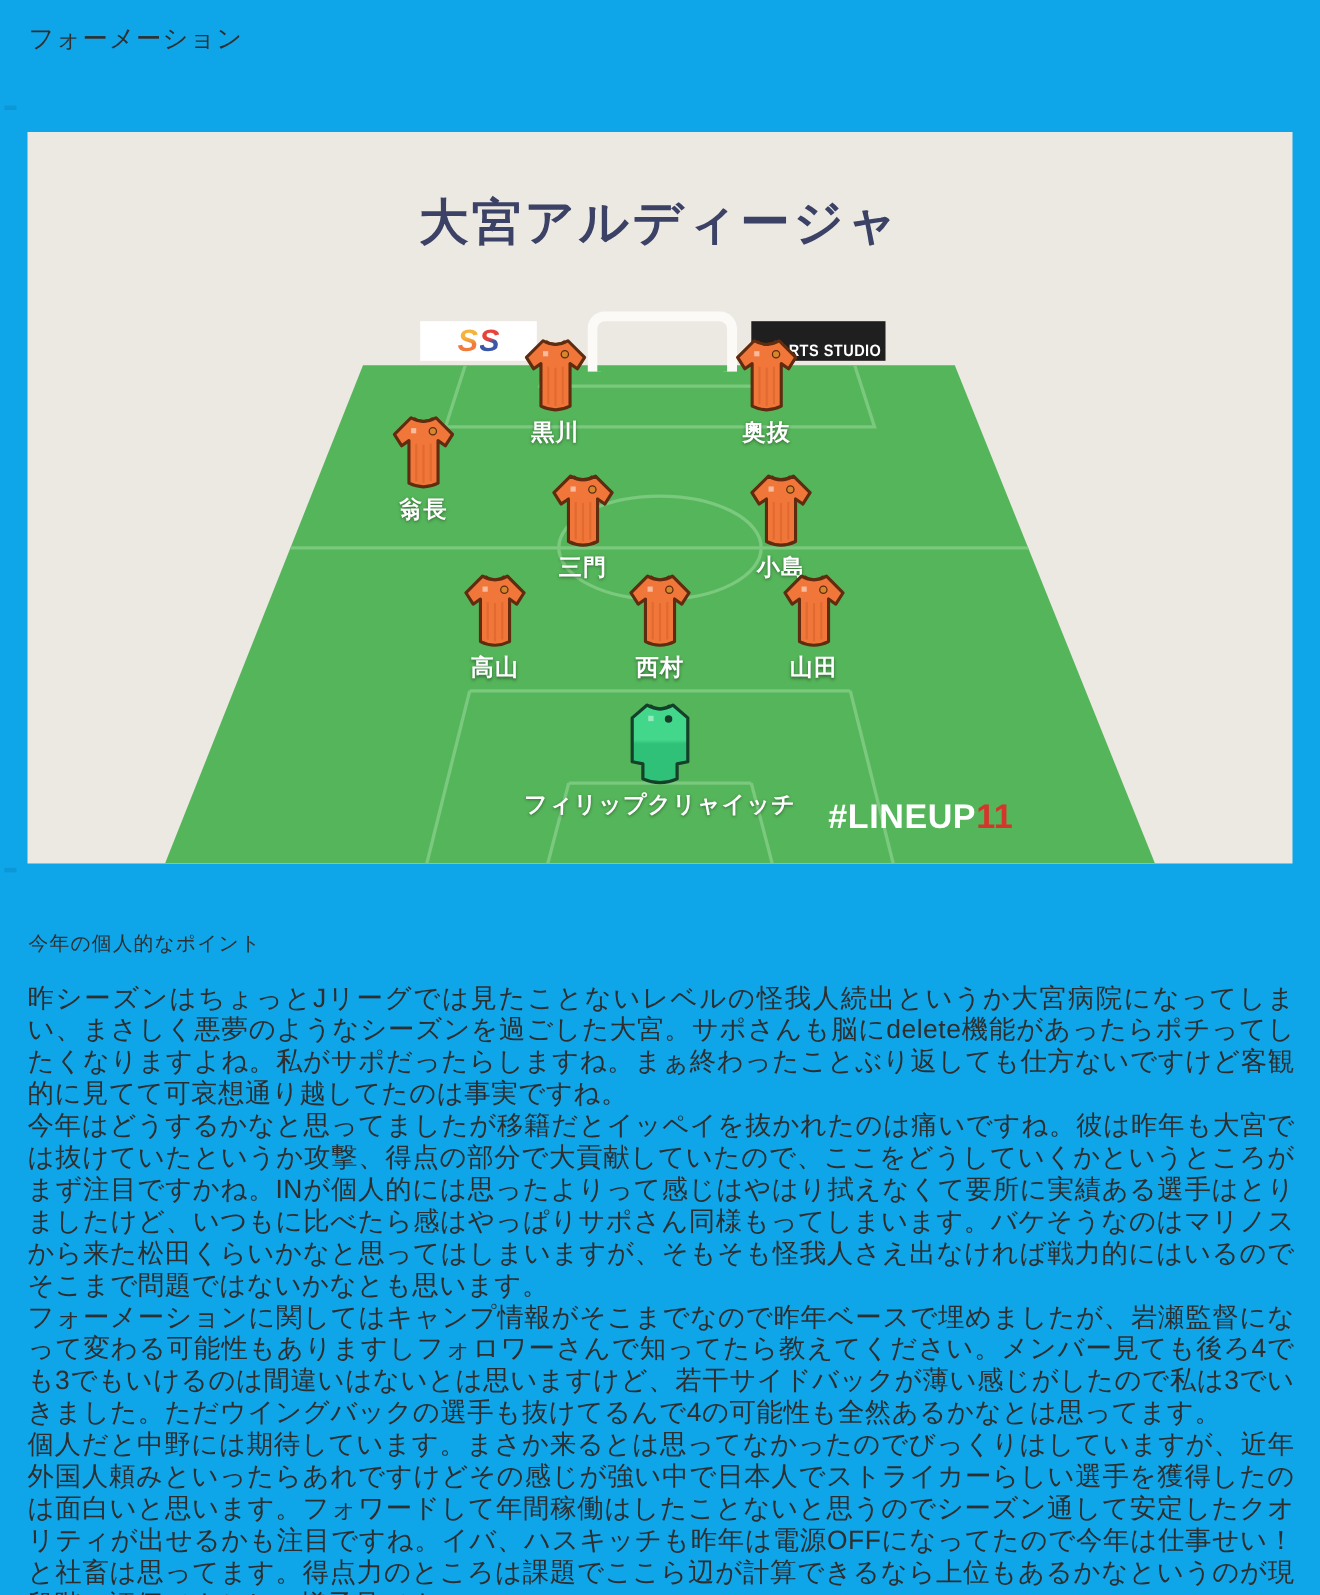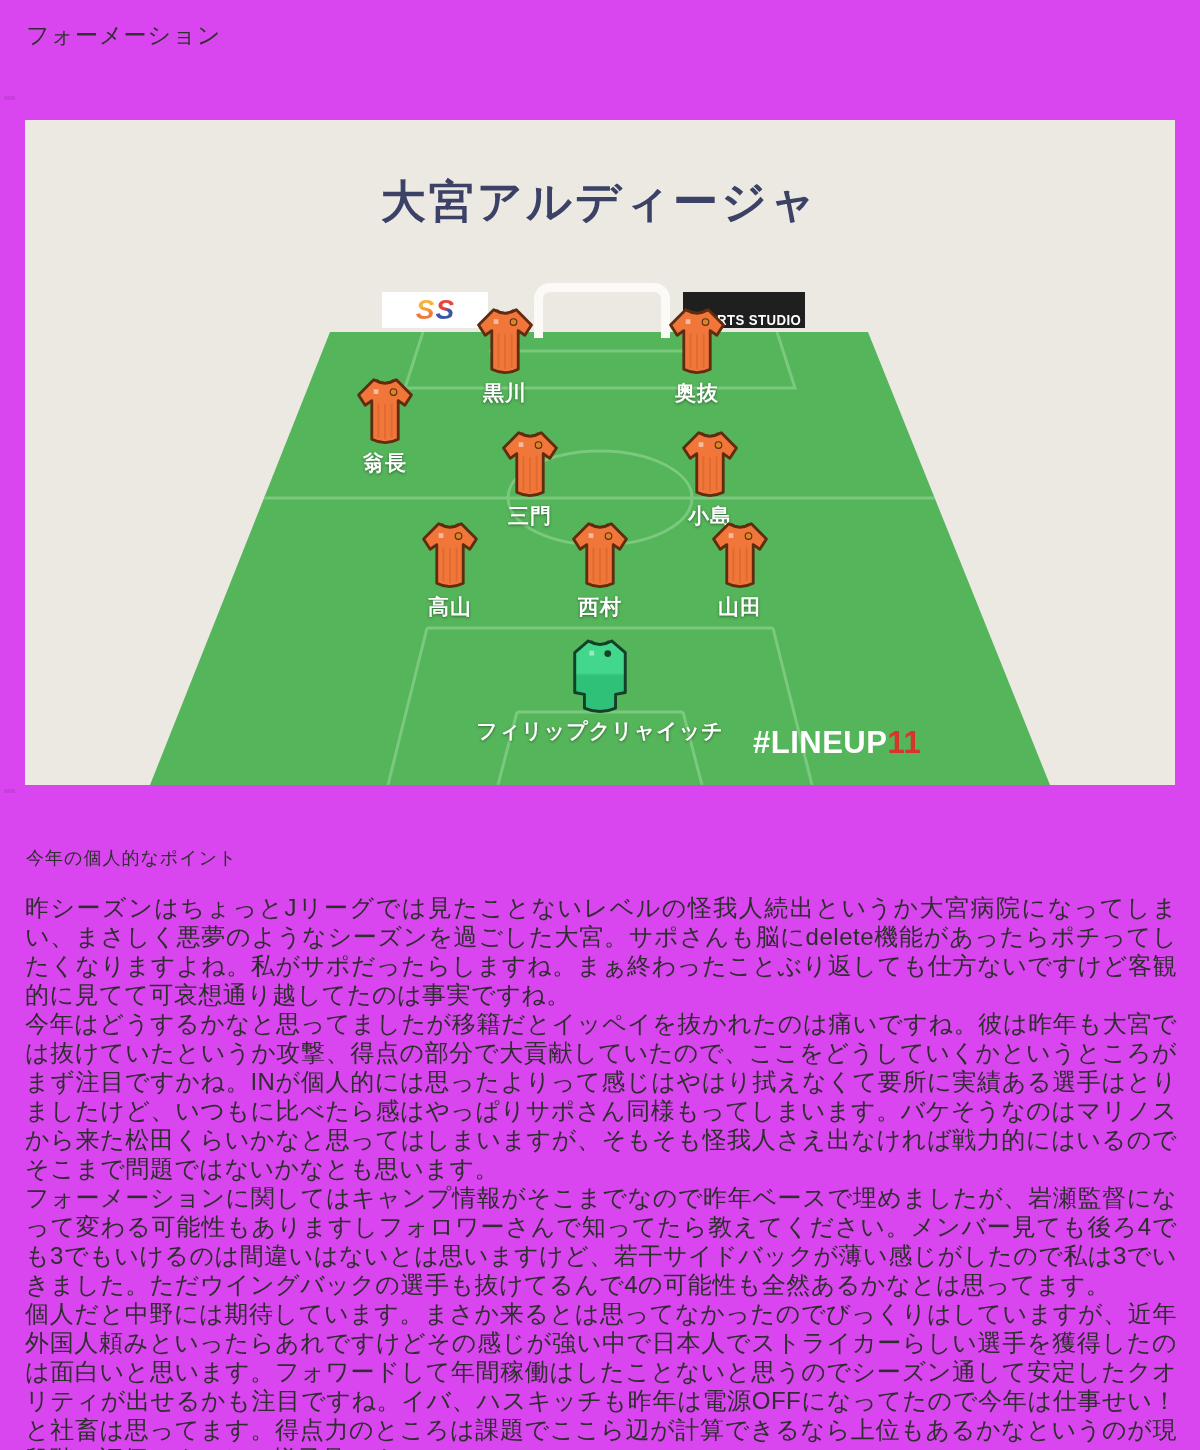--- a/index.html
+++ b/index.html
@@ -1,16 +1,16 @@
 <!DOCTYPE html>
 <html><head>
 <meta charset="utf-8">
 <style>
   html,body{margin:0;padding:0;background:#fff;}
-  .page{position:relative;width:1200px;height:1450px;background:#d946ef;
+  .page{position:relative;width:1200px;height:1450px;background:#0ea5e9;
         font-family:"Liberation Sans","DejaVu Sans",sans-serif;color:#2e2e2e;overflow:hidden;}
   .page-heading{position:absolute;left:26px;top:20px;font-size:23px;color:#2f2f2f;letter-spacing:1px;}
   .tiny-dash{position:absolute;left:4px;width:11px;height:4px;background:rgba(0,0,0,0.08);}
   
   .figure{position:absolute;left:25px;top:120px;width:1150px;height:665px;background:#ece9e3;overflow:hidden;}
   .team-title{position:absolute;left:0;top:52px;width:100%;text-align:center;
               font-size:45px;font-weight:bold;color:#3b4266;letter-spacing:3px;}
   .pitch-svg{position:absolute;left:0;top:0;z-index:1;}
   .goal-frame{position:absolute;left:509px;top:163px;width:118px;height:46px;z-index:2;
               border:9px solid #fbfaf6;border-bottom:none;border-radius:16px 16px 0 0;}

